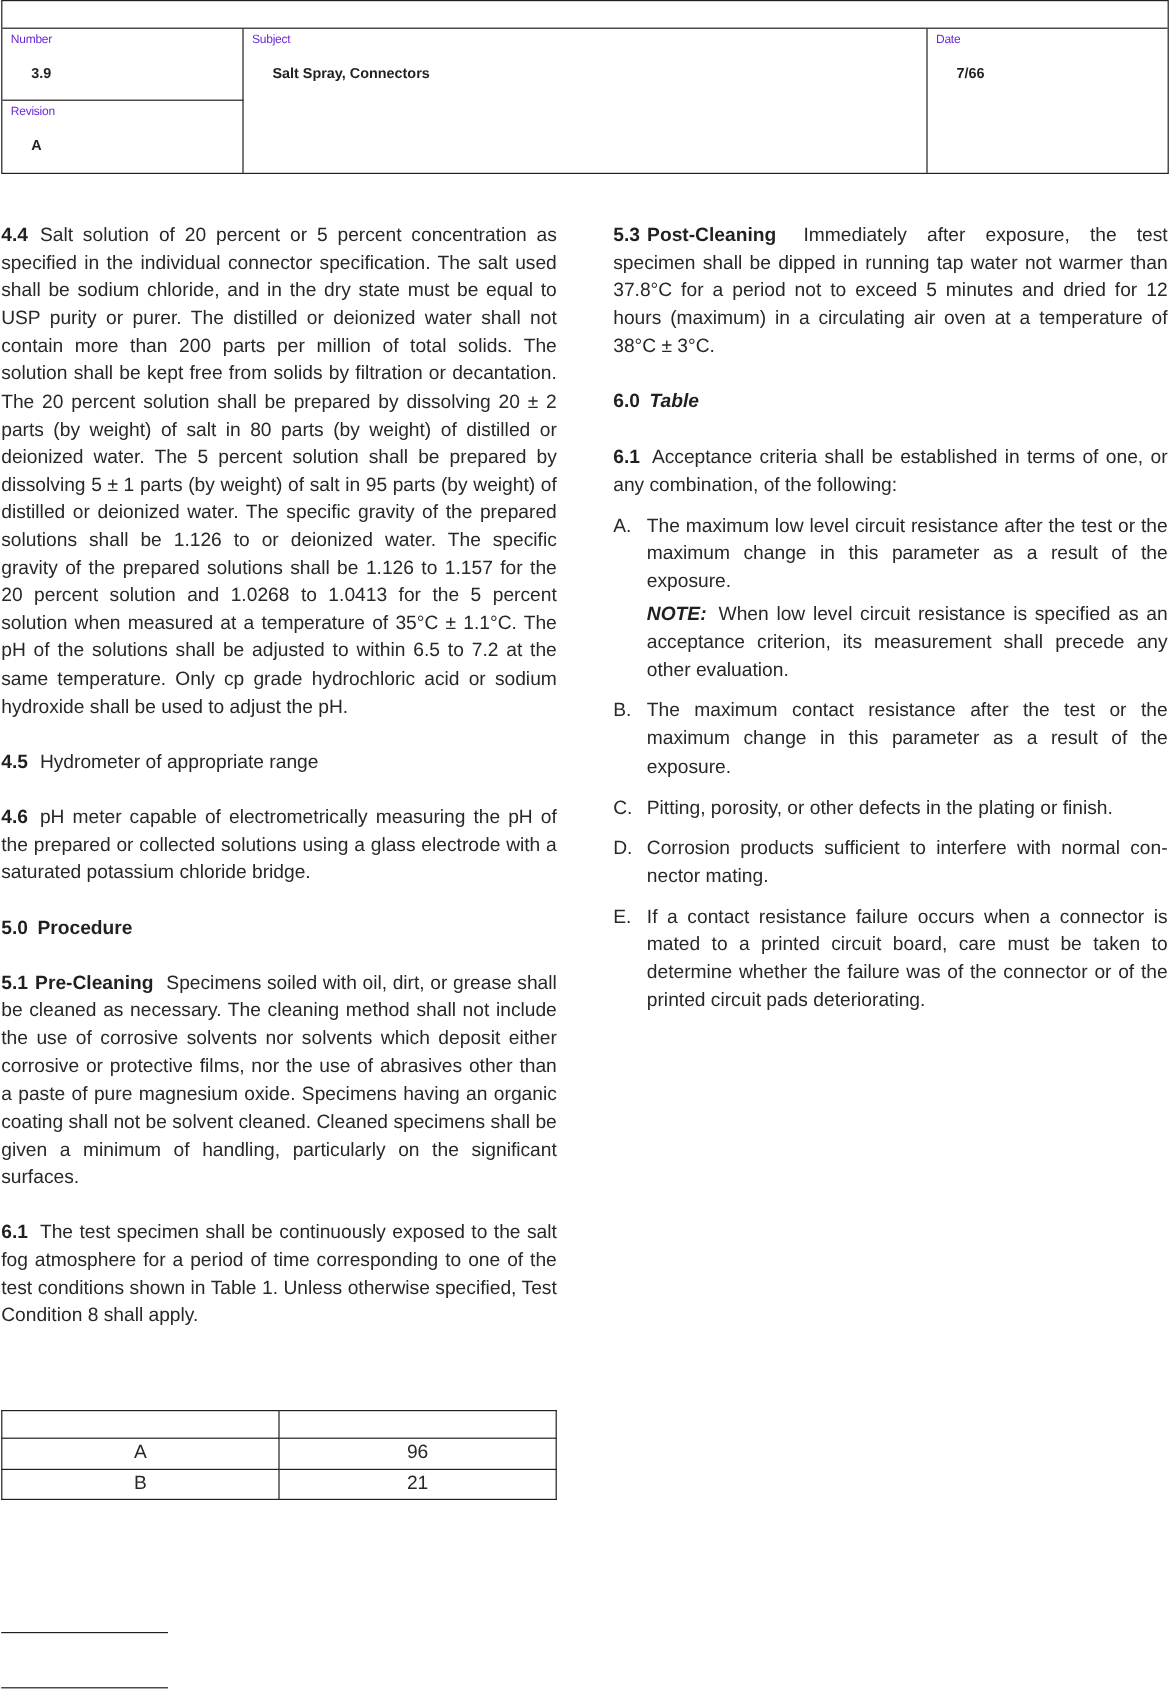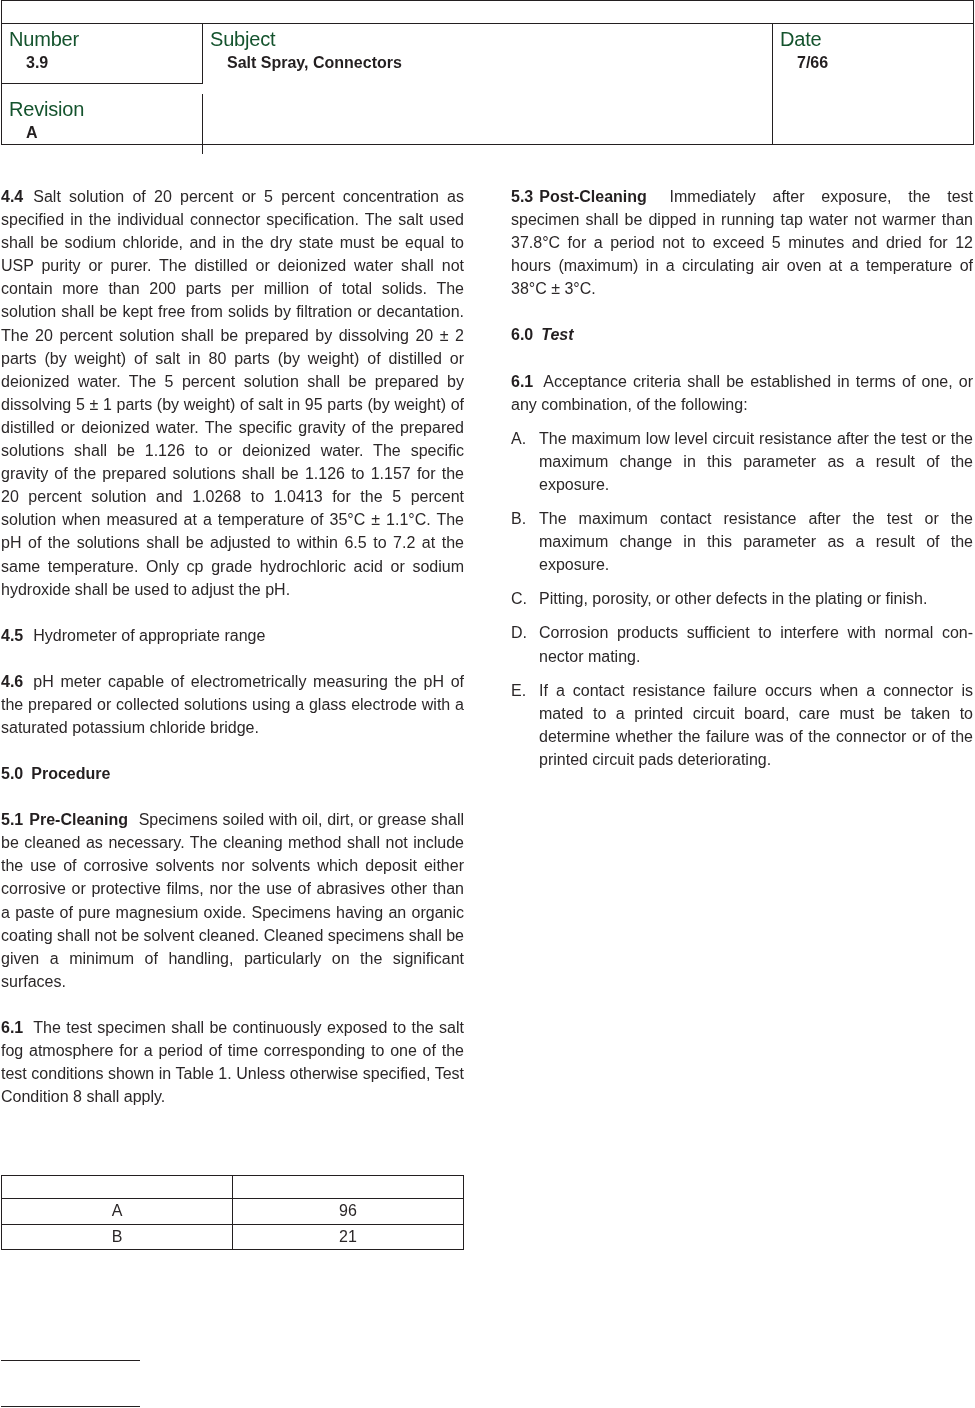--- a/index.html
+++ b/index.html
@@ -4,25 +4,25 @@
   <style>
     * { box-sizing: border-box; margin: 0; padding: 0; }
     html, body { width: 975px; height: 1408px; background: #ffffff; overflow: hidden; }
     body { position: relative; font-family: "Liberation Sans", sans-serif; color: #231f20; }
 
     
     .hdr { position: absolute; left: 1px; top: 0; width: 973px; height: 145px; border: 1.5px solid #231f20; }
     .hdr-topbar { position: absolute; left: 0; top: 0; right: 0; height: 23px; border-bottom: 1.5px solid #231f20; }
     .hdr-cell { position: absolute; }
     .hdr-num { left: 0; top: 23px; width: 201px; height: 60px; border-bottom: 1.5px solid #231f20; border-right: 1.5px solid #231f20; }
-    .hdr-rev { left: 0; top: 93px; width: 201px; height: 60px; border-right: 1.5px solid #231f20; }
+    .hdr-rev { left: 0; top: 83px; width: 201px; height: 60px; border-right: 1.5px solid #231f20; }
     .hdr-subj { left: 201px; top: 23px; width: 570px; height: 120px; border-right: 1.5px solid #231f20; }
     .hdr-date { left: 771px; top: 23px; width: 200px; height: 120px; }
-    .hdr-label { position: absolute; left: 7px; top: 4px; font-size: 20px; color: #14532d; letter-spacing: -0.2px; }
-    .hdr-value { position: absolute; left: 24px; top: 30px; font-size: 16px; font-weight: bold; color: #231f20; }
+    .hdr-label { position: absolute; left: 7px; top: 4px; font-size: 10px; color: #6d28d9; letter-spacing: -0.2px; }
+    .hdr-value { position: absolute; left: 24px; top: 30px; font-size: 12px; font-weight: bold; color: #231f20; }
 
     
     .col { position: absolute; font-size: 16px; line-height: 23.1px; color: #2b2728; text-align: justify; }
     .col-left { left: 1px; top: 185px; width: 463px; }
     .col-right { left: 511px; top: 185px; width: 462px; }
     .para { margin-bottom: 23px; }
     .para.tight { margin-bottom: 11px; }
     .num { font-weight: bold; color: #231f20; margin-right: 10px; }
     .heading { font-weight: bold; color: #231f20; }
     .heading .it { font-style: italic; }
@@ -87,26 +87,27 @@
     <td>21</td>
   </tr>
 </tbody>
   </table>
 
 <div class="foot-rule" style="top:1360px"></div>
 <div class="foot-rule" style="top:1406px"></div>
 
 <div class="col col-right">
   <p class="para"><span class="heading" style="margin-right:6px"><span style="margin-right:6px">5.3</span><span>Post-Cleaning</span></span> <span>Immediately after exposure, the test specimen shall be dipped in running tap water not warmer than 37.8°C for a period not to exceed 5 minutes and dried for 12 hours (maximum) in a circulating air oven at a tempera­ture of 38°C ± 3°C.</span></p>
-  <p class="para heading"><span style="margin-right:8px">6.0</span><span class="it">Test</span></p>
+  <p class="para heading"><span style="margin-right:8px">6.0</span><span class="it">Table</span></p>
   <p class="para tight"><span class="num">6.1</span><span>Acceptance criteria shall be established in terms of one, or any combination, of the following:</span></p>
   <div class="list">
     <div class="li">
       <span class="li-mark">A.</span>
       <div>The maximum low level circuit resistance after the test or the maximum change in this parameter as a result of the exposure.</div>
+      <div class="li-note"><span class="note-label">NOTE:</span><span>When low level circuit resistance is specified as an acceptance criterion, its measurement shall precede any other evaluation.</span></div>
     </div>
     <div class="li">
       <span class="li-mark">B.</span>
       <div>The maximum contact resistance after the test or the maximum change in this parameter as a result of the exposure.</div>
     </div>
     <div class="li">
       <span class="li-mark">C.</span>
       <div>Pitting, porosity, or other defects in the plating or finish.</div>
     </div>
     <div class="li">

